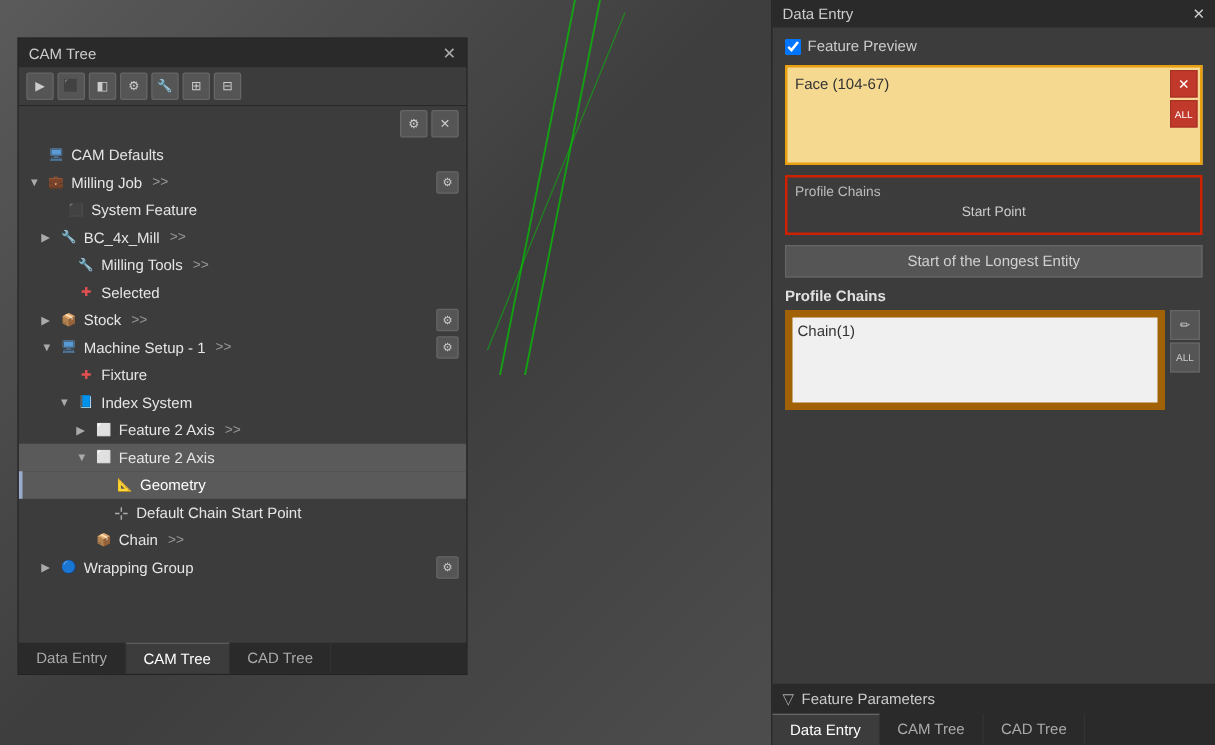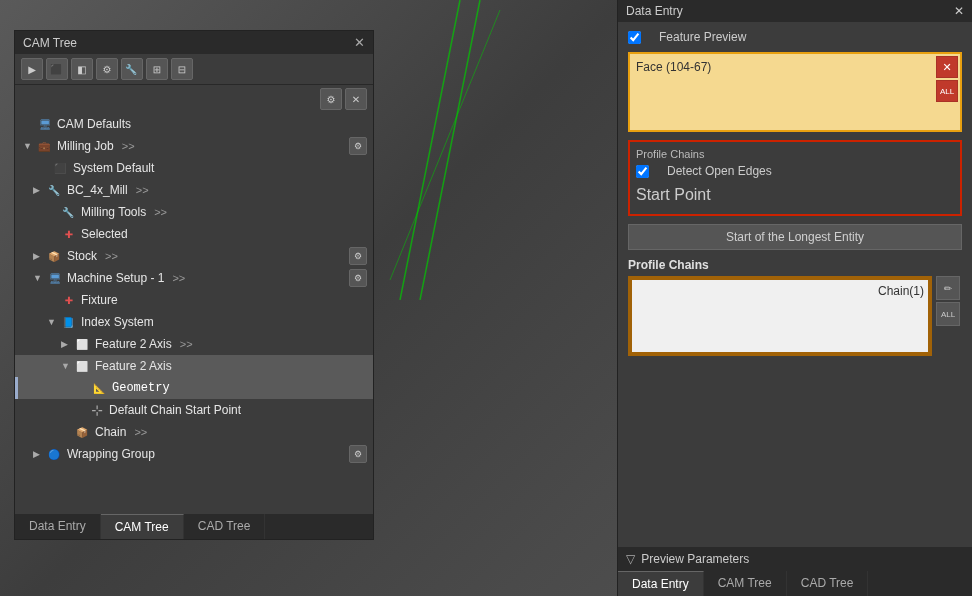--- a/index.html
+++ b/index.html
@@ -174,21 +174,21 @@
     }
     .de-section-title {
       font-size: 14px;
       font-weight: bold;
       color: #e0e0e0;
       margin-bottom: 6px;
     }
     .de-checkbox-row {
       display: flex;
       align-items: center;
-      gap: 18px;
+      gap: 5px;
       margin-bottom: 8px;
     }
     .de-checkbox-row input[type=checkbox] {
       width: 13px; height: 13px;
       cursor: pointer;
     }
     .de-checkbox-label {
       color: #ccc;
       font-size: 12px;
     }
@@ -236,23 +236,24 @@
       border: 2px solid #cc2200;
       padding: 6px;
       margin-bottom: 8px;
     }
     .profile-chains-label {
       font-size: 11px;
       color: #bbb;
       margin-bottom: 4px;
     }
     .start-point-label {
-      font-size: 16px;
+      font-size: 11px;
       color: #ccc;
       margin-bottom: 4px;
+      text-align: center;
     }
 
     .de-btn {
       display: block;
       width: 100%;
       padding: 5px 8px;
       margin-bottom: 4px;
       background: #555;
       border: 1px solid #666;
       color: #d0d0d0;
@@ -263,28 +264,27 @@
 
     .chains-header {
       font-size: 12px;
       font-weight: bold;
       color: #e0e0e0;
       margin-bottom: 4px;
     }
     .chains-box {
       position: relative;
       background: #f0f0f0;
-      border: 4px solid #a16207;
+      border: 6px solid #a16207;
       min-height: 80px;
       padding: 4px;
       color: #333;
       font-size: 12px;
       display: flex;
       flex-direction: column;
-      text-align: right;
     }
     .chain-side-btn {
       width: 24px; height: 24px;
       background: #555;
       border: 1px solid #666;
       color: #ccc;
       display: flex; align-items: center; justify-content: center;
       font-size: 10px;
       cursor: pointer;
     }
@@ -387,21 +387,21 @@
       <span class="tree-badge">&nbsp;&gt;&gt;</span>
       <span style="margin-left:auto;margin-right:2px;">
           <div class="toolbar-btn" style="width:18px;height:18px;font-size:9px;">⚙</div>
         </span>
     </div>
 
     <div class="tree-item">
       <span class="tree-indent" style="width:20px"></span>
       <span class="tree-arrow"></span>
       <span class="tree-icon icon-sysdef">⬛</span>
-      <span class="tree-label">System Default</span>
+      <span class="tree-label">System Feature</span>
     </div>
 
     <div class="tree-item">
       <span class="tree-indent" style="width:14px"></span>
       <span class="tree-arrow">▶</span>
       <span class="tree-icon icon-mill">🔧</span>
       <span class="tree-label">BC_4x_Mill</span>
       <span class="tree-badge">&nbsp;&gt;&gt;</span>
     </div>
 
@@ -468,21 +468,21 @@
       <span class="tree-indent" style="width:42px"></span>
       <span class="tree-arrow">▼</span>
       <span class="tree-icon icon-feature">⬜</span>
       <span class="tree-label">Feature 2 Axis</span>
     </div>
 
     <div class="tree-item" style="background:#5a5a5a;border-left:3px solid #9aaccc;">
       <span class="tree-indent" style="width:56px"></span>
       <span class="tree-arrow"></span>
       <span class="tree-icon icon-geo">📐</span>
-      <span class="tree-label" style="color:#fff;font-family:Liberation Mono, monospace;">Geometry</span>
+      <span class="tree-label" style="color:#fff;">Geometry</span>
     </div>
 
     <div class="tree-item">
       <span class="tree-indent" style="width:56px"></span>
       <span class="tree-arrow"></span>
       <span class="tree-icon icon-chain" style="font-size:14px;">⊹</span>
       <span class="tree-label">Default Chain Start Point</span>
     </div>
 
     <div class="tree-item">
@@ -534,24 +534,20 @@
       <div class="geo-all-btn">
         <span style="font-size:8px;">ALL</span>
       </div>
     </div>
 
     <div class="profile-chains-section">
       <div class="profile-chains-label">
         <span>Profile Chains</span>
       </div>
 
-      <div class="de-checkbox-row">
-        <input type="checkbox" checked="" style="">
-        <span class="de-checkbox-label">Detect Open Edges</span>
-      </div>
       <div class="start-point-label">
         <span>Start Point</span>
       </div>
     </div>
 
     <button class="de-btn">Start of the Longest Entity</button>
 
     <div style="margin-top:8px;">
       <div class="chains-header">Profile Chains</div>
       <div style="position:relative;margin-right:30px;">
@@ -561,21 +557,21 @@
         <div style="position:absolute;right:-28px;top:0;display:flex;flex-direction:column;gap:2px;">
           <div class="chain-side-btn">✏</div>
           <div class="chain-side-btn" style="font-size:8px;">ALL</div>
         </div>
       </div>
     </div>
   </div>
 
   <div class="feature-params-bar">
     <span class="feature-params-icon">▽</span>
-    <span class="feature-params-text">Preview Parameters</span>
+    <span class="feature-params-text">Feature Parameters</span>
   </div>
 
   <div class="de-panel-tabs">
     <div class="de-panel-tab active">Data Entry</div>
     <div class="de-panel-tab">CAM Tree</div>
     <div class="de-panel-tab">CAD Tree</div>
   </div>
 </div>
 
 </body></html>

